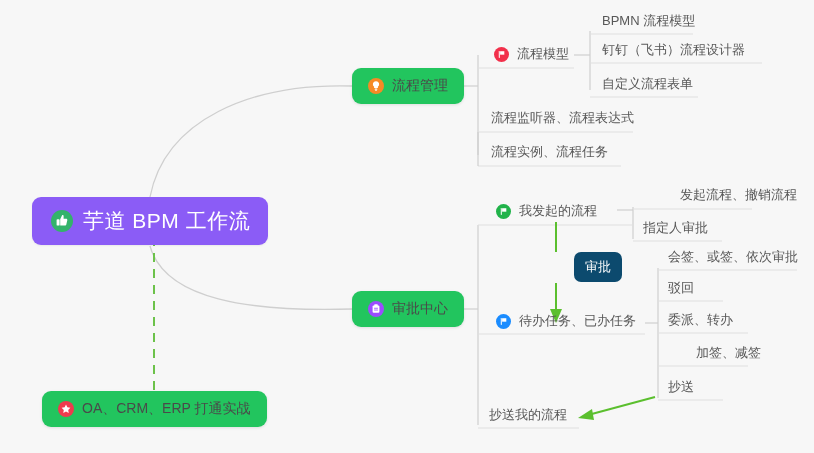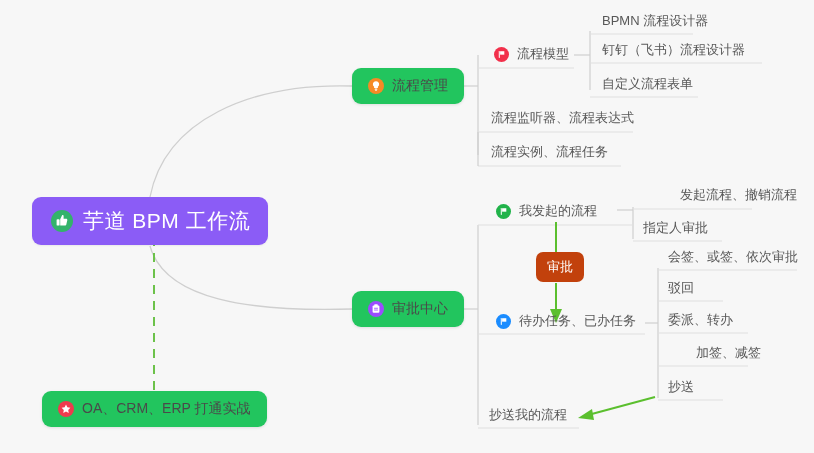--- a/index.html
+++ b/index.html
@@ -75,25 +75,26 @@
   .plain .label {
     color: #585858;
     font-size: 13px;
   }
   .plain.with-icon .label {
     margin-left: 8px;
   }
 
   
   .tag {
-    background: #c2410c;
+    background: #0c4a6e;
     border-radius: 7px;
     height: 30px;
     padding: 0 11px;
     justify-content: center;
+    margin-left: 38px;
   }
   .tag .label {
     color: #ffffff;
     font-size: 13px;
   }
 
   
   .ic {
     display: inline-flex;
     align-items: center;
@@ -193,21 +194,21 @@
       <svg width="15" height="15" viewBox="0 0 16 16">
         <circle cx="8" cy="8" r="8" fill="#f2304b"></circle>
         <rect x="5.1" y="4.2" width="1.1" height="7.6" rx="0.5" fill="#ffffff"></rect>
         <path d="M6.5 4.5 H11 V8.2 H6.5 Z" fill="#ffffff"></path>
       </svg>
     </span>
     <span class="label">流程模型</span>
   </div>
 
   <div class="node plain" style="left:600px; top:7px;">
-    <span class="label">BPMN 流程设计器</span>
+    <span class="label">BPMN 流程模型</span>
   </div>
   <div class="node plain" style="left:600px; top:36px;">
     <span class="label">钉钉（飞书）流程设计器</span>
   </div>
   <div class="node plain" style="left:600px; top:70px;">
     <span class="label">自定义流程表单</span>
   </div>
 
   <div class="node plain" style="left:489px; top:104px;">
     <span class="label">流程监听器、流程表达式</span>

